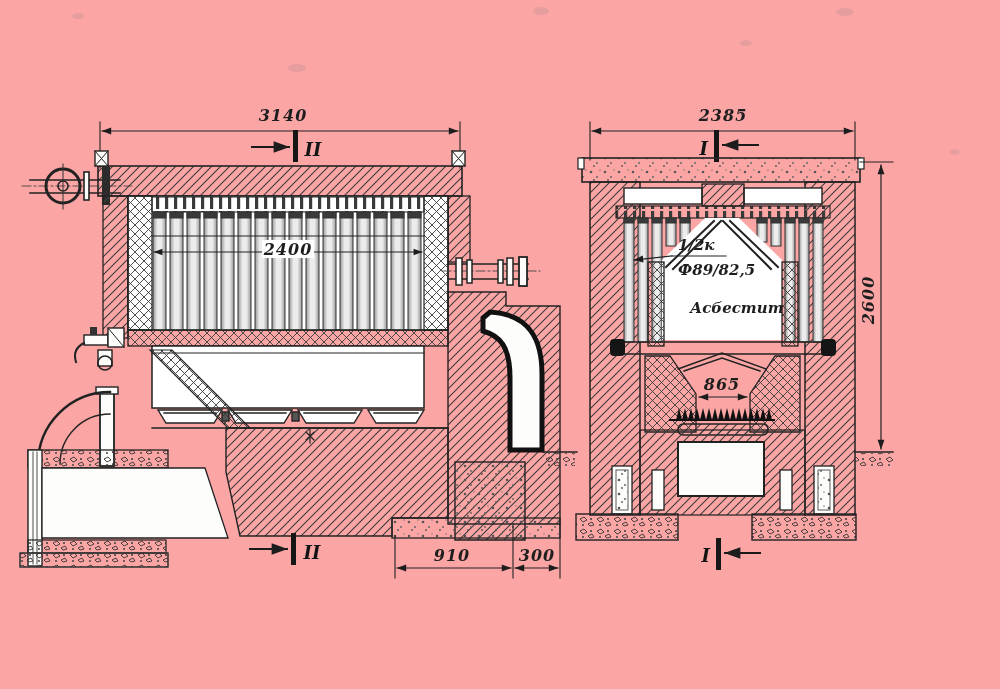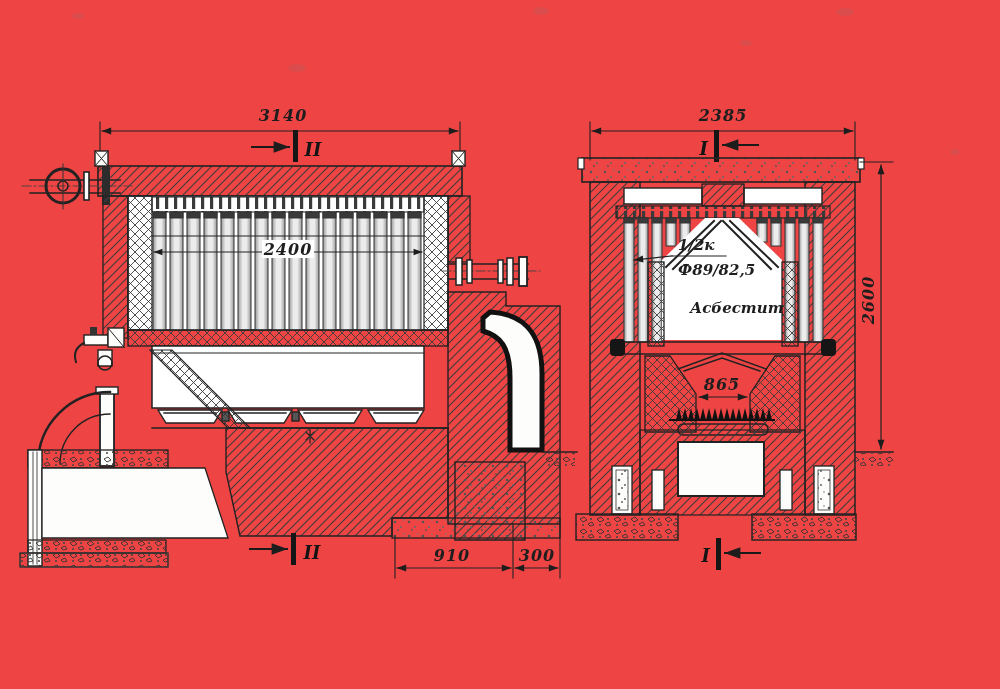--- a/index.html
+++ b/index.html
@@ -1,16 +1,16 @@
 <!DOCTYPE html>
 <html><head>
 <meta charset="utf-8">
 <style>
   html,body{margin:0;padding:0;background:#ffffff;}
-  .canvas{position:relative;width:1000px;height:689px;background:#ef4444;overflow:hidden;
+  .canvas{position:relative;width:1000px;height:689px;background:#fca5a5;overflow:hidden;
           font-family:"DejaVu Serif", serif;}
   svg{display:block}
   text.dim{font-family:"DejaVu Serif",serif;font-style:italic;font-weight:bold;
            font-size:16px;fill:#1e1e1e;letter-spacing:1px;}
   text.section{font-family:"DejaVu Serif",serif;font-style:italic;font-weight:bold;
            font-size:18px;fill:#141414;}
   text.note{font-family:"DejaVu Serif",serif;font-style:italic;font-weight:bold;
            font-size:15px;fill:#1e1e1e;}
 </style>
 </head>

